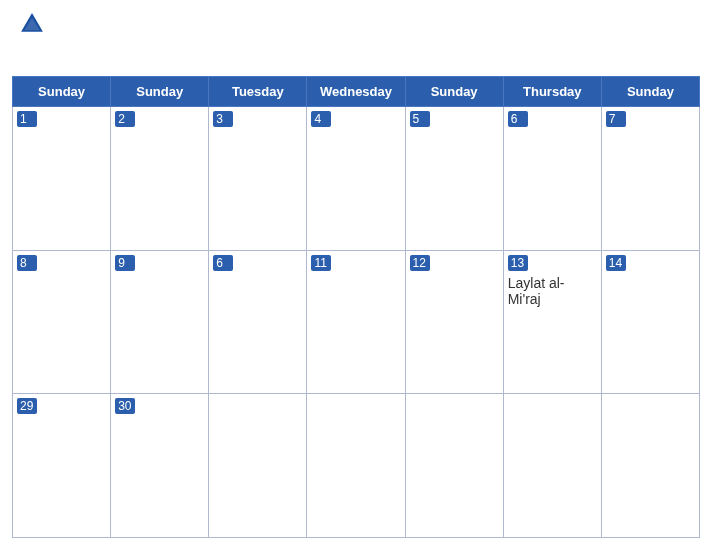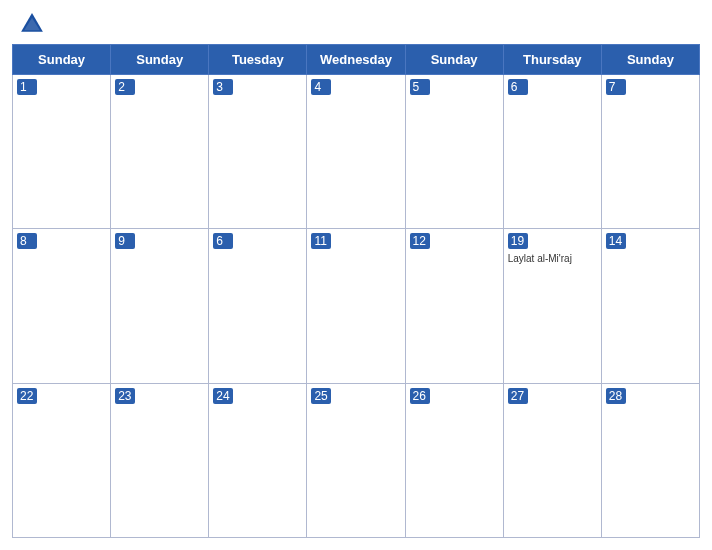--- a/index.html
+++ b/index.html
@@ -56,20 +56,21 @@
       text-align: right;
       min-width: 130px;
     }
 
     
     .calendar-wrapper {
       flex: 1;
       padding: 0 12px 12px 12px;
       display: flex;
       flex-direction: column;
+      margin-top: 32px;
     }
     table {
       width: 100%;
       flex: 1;
       border-collapse: collapse;
       border: 1px solid #b0b8d0;
     }
     thead tr th {
       background-color: #2b5fad;
       color: #fff;
@@ -90,21 +91,21 @@
       font-size: 12px;
       color: #fff;
       background-color: #2b5fad;
       display: inline-block;
       min-width: 20px;
       padding: 1px 3px;
       border-radius: 2px;
       margin-bottom: 2px;
     }
     .day-event {
-      font-size: 10px;
+      font-size: 14px;
       color: #333;
       margin-top: 2px;
     }
     
     tbody tr {
       height: 72px;
     }
     .empty-cell {
       background: #fff;
     }
@@ -151,27 +152,27 @@
           <td><span class="day-number">5</span></td>
           <td><span class="day-number">6</span></td>
           <td><span class="day-number">7</span></td>
         </tr>
         <tr>
           <td><span class="day-number">8</span></td>
           <td><span class="day-number">9</span></td>
           <td><span class="day-number">6</span></td>
           <td><span class="day-number">11</span></td>
           <td><span class="day-number">12</span></td>
-          <td><span class="day-number">19</span><div class="day-event">Laylat al-Mi'raj</div></td>
+          <td><span class="day-number">13</span><div class="day-event">Laylat al-Mi'raj</div></td>
           <td><span class="day-number">14</span></td>
         </tr>
         <tr>
-          <td><span class="day-number">22</span></td>
-          <td><span class="day-number">23</span></td>
-          <td><span class="day-number">24</span></td>
-          <td><span class="day-number">25</span></td>
-          <td><span class="day-number">26</span></td>
-          <td><span class="day-number">27</span></td>
-          <td><span class="day-number">28</span></td>
+          <td><span class="day-number">29</span></td>
+          <td><span class="day-number">30</span></td>
+          <td class="empty-cell"></td>
+          <td class="empty-cell"></td>
+          <td class="empty-cell"></td>
+          <td class="empty-cell"></td>
+          <td class="empty-cell"></td>
         </tr>
       </tbody>
   </table>
 </div>
 
 </body></html>

